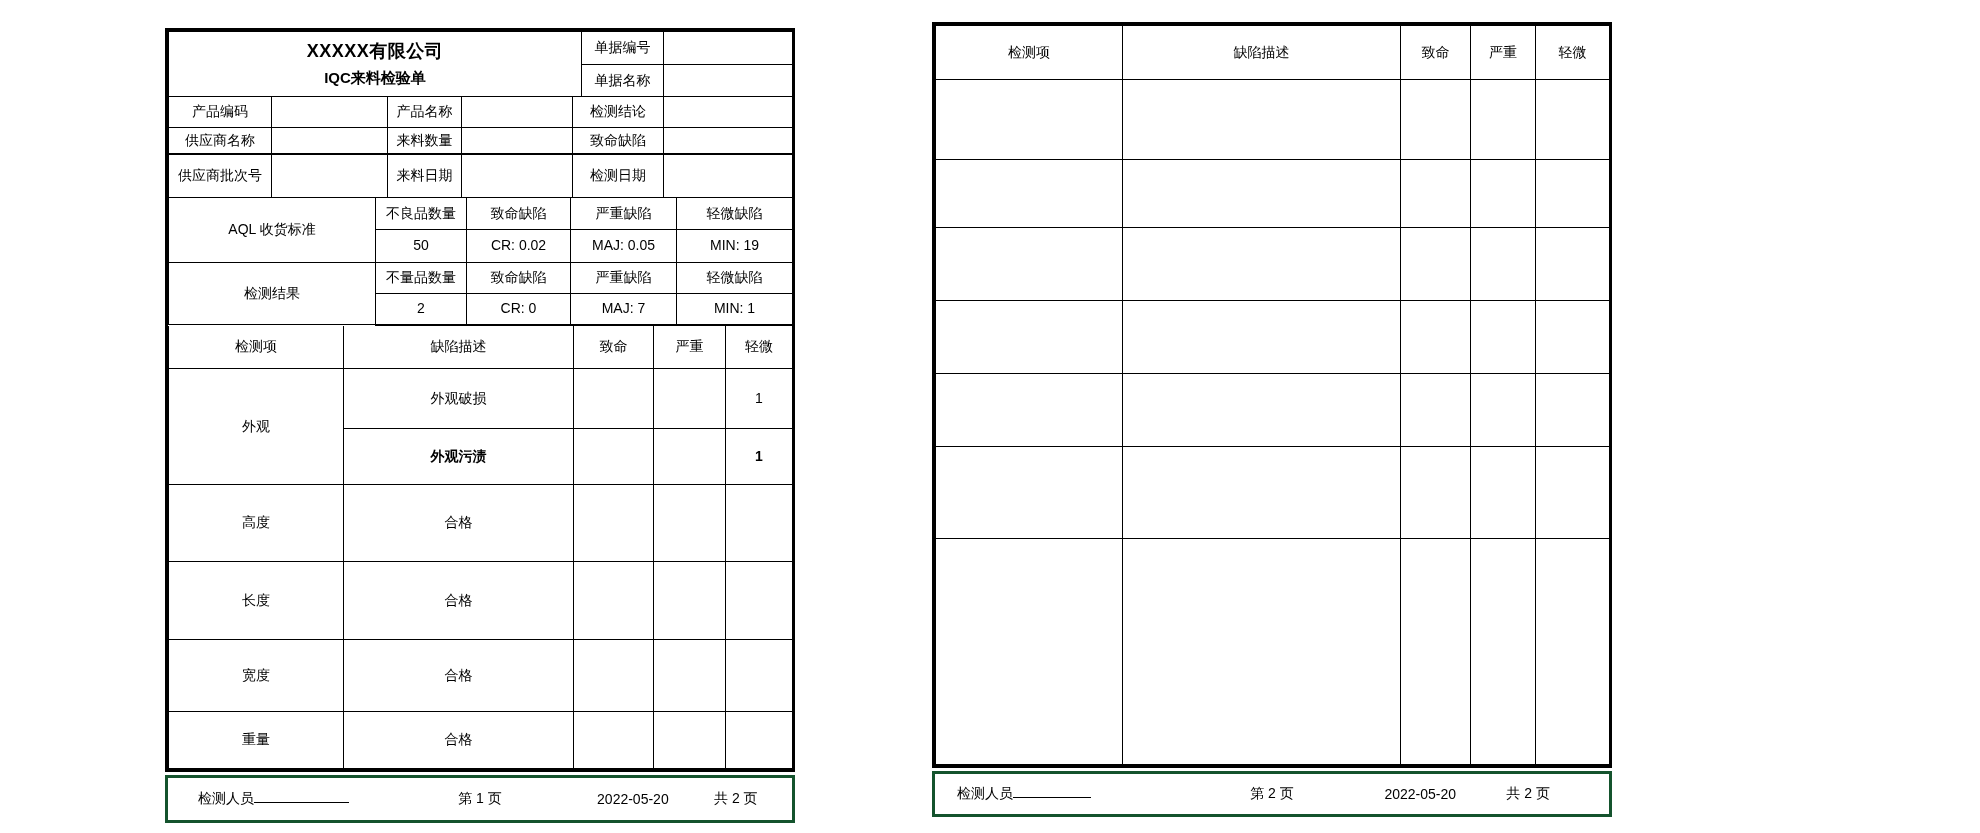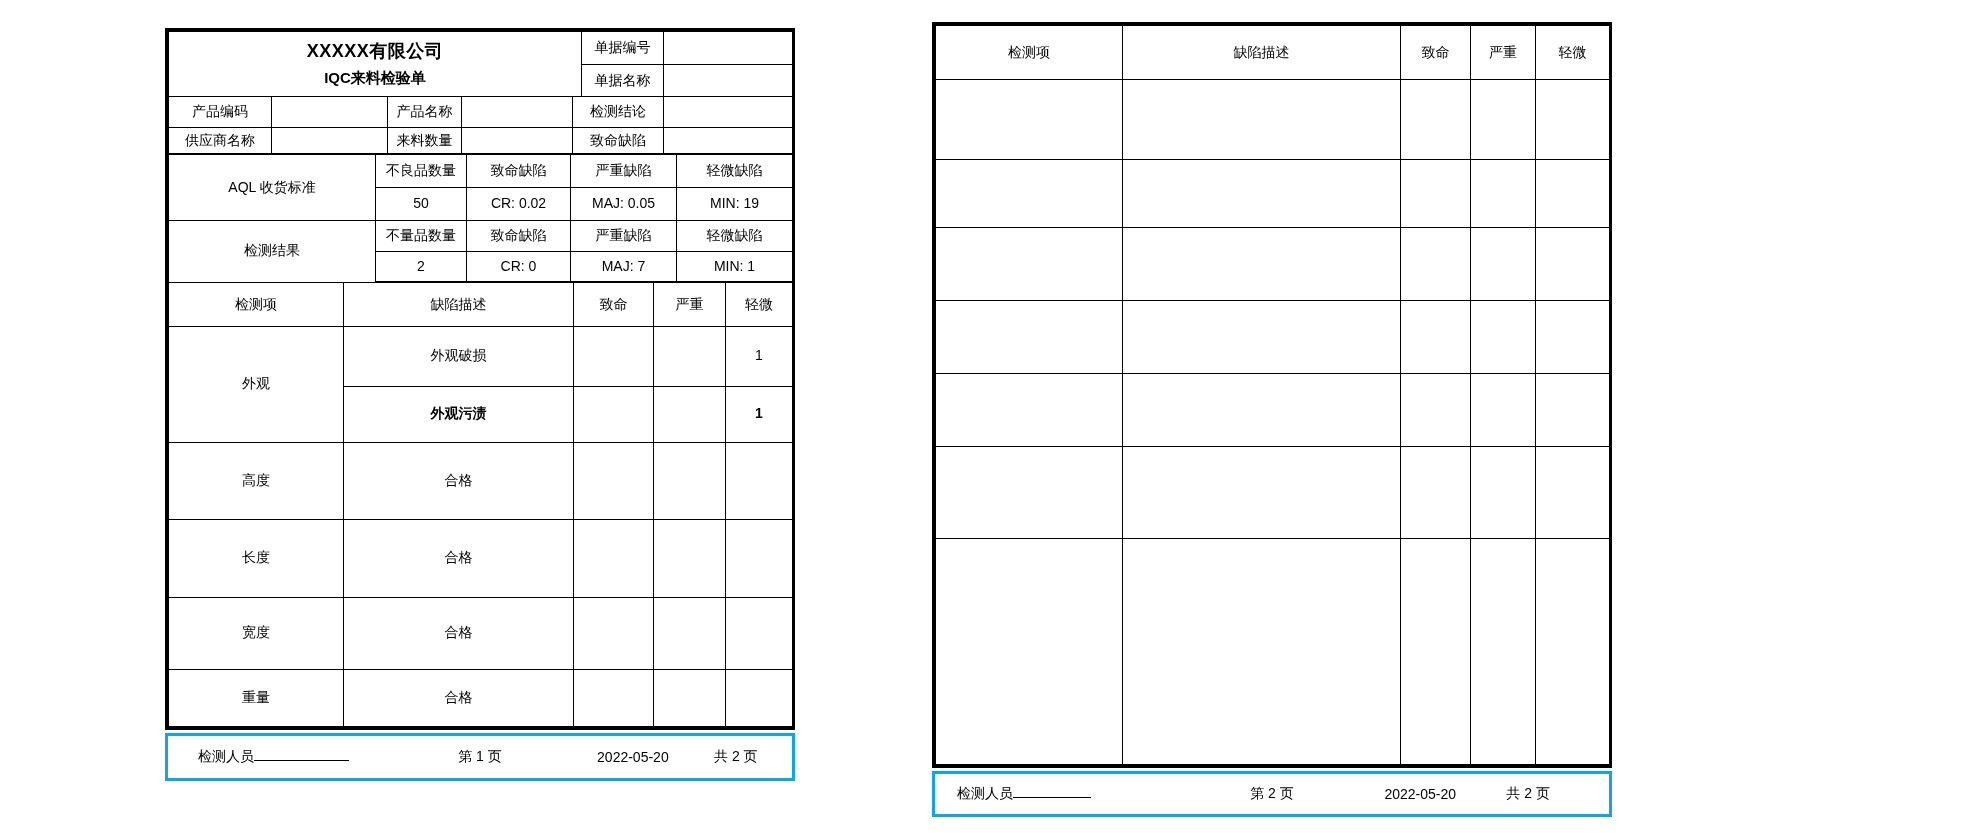--- a/index.html
+++ b/index.html
@@ -15,21 +15,21 @@
   table.not-first tr:first-child td{border-top:0;}
   
   tr.thick-bottom td{border-bottom:2px solid #000 !important;}
   td.al{text-align:left;padding-left:18px;}
   td.lbl-left{text-align:left;padding-left:10px;}
   
   .hdr-title-cell{vertical-align:middle;}
   .company{font-size:18px;font-weight:bold;letter-spacing:.5px;}
   .form-title{font-size:15px;font-weight:bold;margin-top:6px;}
   
-  .footer-box{border:3px solid #0ea5e9;position:relative;background:#fff;}
+  .footer-box{border:3px solid #14532d;position:relative;background:#fff;}
   #page1 .footer-box{margin-top:3px;height:42px;}
   #page2 .footer-box{margin-top:3px;height:40px;}
   .f-item{position:absolute;top:50%;transform:translateY(-50%);font-size:14px;white-space:nowrap;}
   .f-inspector{left:30px;}
   #page2 .f-inspector{left:22px;}
   .f-page{left:50%;transform:translate(-50%,-50%);}
   #page1 .f-date{left:74.5%;transform:translate(-50%,-50%);}
   #page1 .f-total{left:91%;transform:translate(-50%,-50%);}
   #page2 .f-date{left:72%;transform:translate(-50%,-50%);}
   #page2 .f-total{left:88%;transform:translate(-50%,-50%);}
@@ -83,20 +83,28 @@
         <td></td>
       </tr>
       <tr style="height:27px;" class="thick-bottom">
         <td>供应商名称</td>
         <td></td>
         <td>来料数量</td>
         <td></td>
         <td>致命缺陷</td>
         <td></td>
       </tr>
+      <tr style="height:43px;">
+        <td>供应商批次号</td>
+        <td></td>
+        <td>来料日期</td>
+        <td></td>
+        <td>检测日期</td>
+        <td></td>
+      </tr>
     </tbody>
       </table>
 
     <table class="sec not-first">
       <colgroup>
           <col style="width:207px">
           <col style="width:91px">
           <col style="width:104px">
           <col style="width:106px">
           <col style="width:116px">

